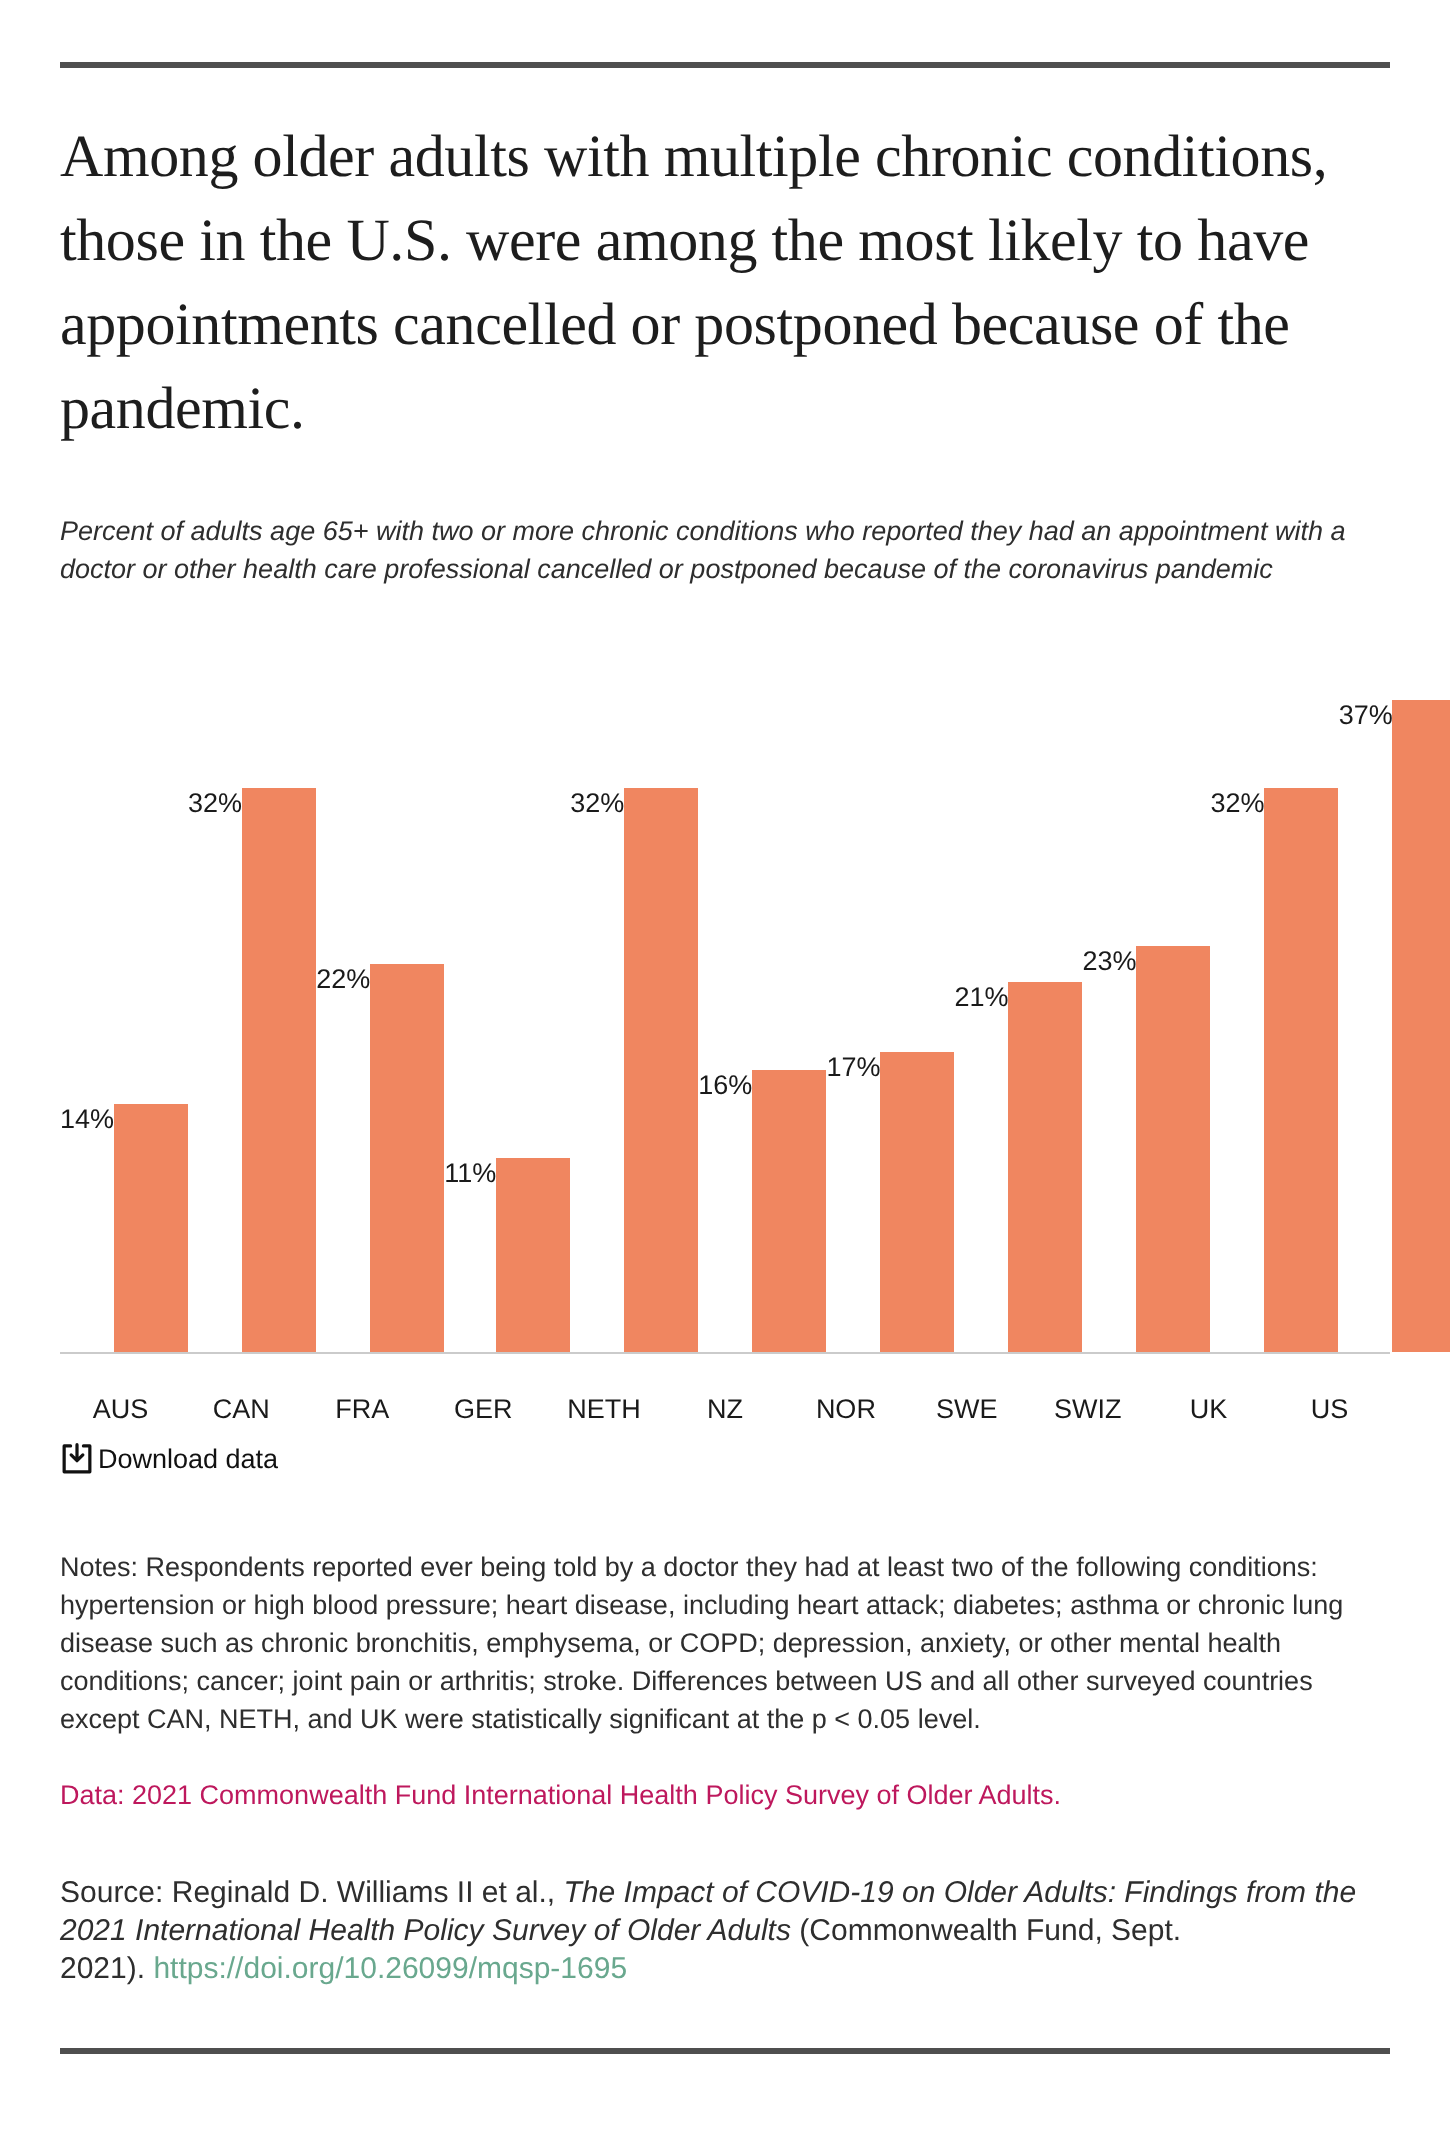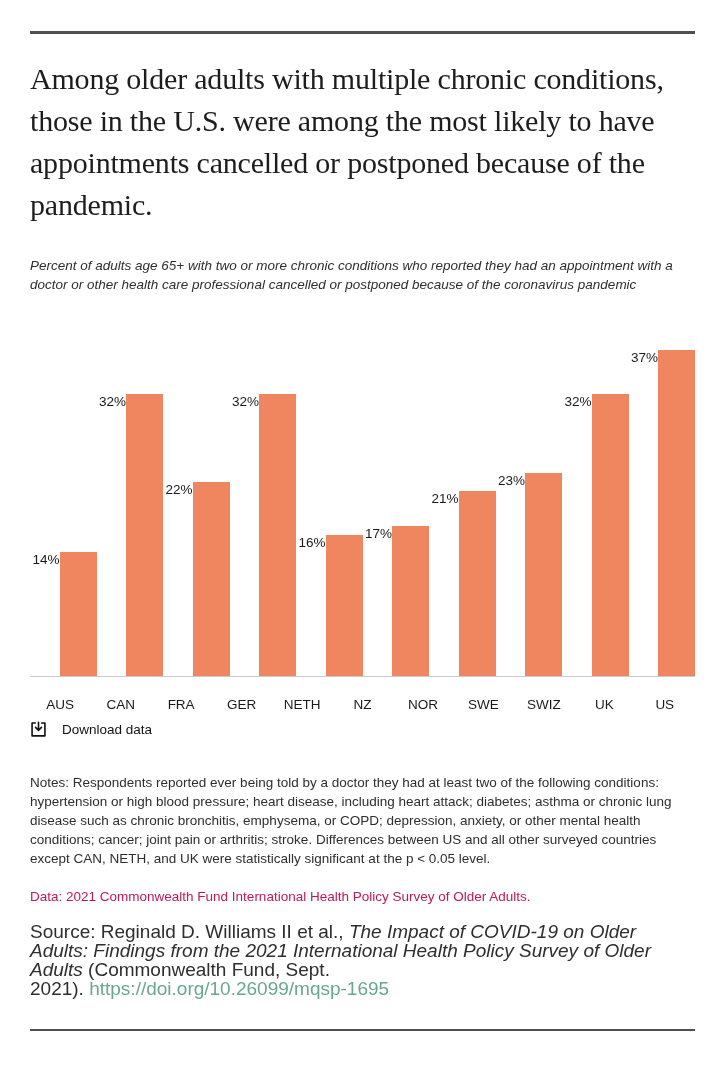--- a/index.html
+++ b/index.html
@@ -65,21 +65,21 @@
     flex: 1 1 0;
     text-align: center;
     padding-top: 20px;
     font-size: 13.5px;
     color: #1a1a1a;
   }
   .download {
     margin-top: 9px;
     display: inline-flex;
     align-items: center;
-    gap: 15px;
+    gap: 2px;
     font-size: 13.5px;
     color: #111111;
     cursor: pointer;
     background: none;
     border: none;
     font-family: "Liberation Sans", sans-serif;
   }
   .download svg { display: block; }
   p.notes {
     margin-top: 31px;
@@ -87,22 +87,22 @@
     line-height: 19.2px;
     color: #2e2e2e;
   }
   p.data-note {
     margin-top: 18px;
     font-size: 13.5px;
     line-height: 19.2px;
     color: #be185d;
   }
   p.source {
-    margin-top: 16px;
-    font-size: 19px;
+    margin-top: 30px;
+    font-size: 15px;
     line-height: 19.2px;
     color: #2e2e2e;
   }
   p.source em { font-style: italic; }
   a.doi-link {
     color: #69a88e;
     text-decoration: none;
     text-align: center;
   }
 </style>
@@ -123,20 +123,24 @@
           <div class="val">14%</div>
           <div class="bar" style="height: 123.2px; background: rgb(240, 134, 96);"></div>
         </div>
         <div class="col">
           <div class="val">32%</div>
           <div class="bar" style="height: 281.6px; background: rgb(240, 134, 96);"></div>
         </div>
         <div class="col">
           <div class="val">22%</div>
           <div class="bar" style="height: 193.6px; background: rgb(240, 134, 96);"></div>
+        </div>
+        <div class="col">
+          <div class="val">11%</div>
+          <div class="bar" style="height: 96.8px; background: rgb(240, 134, 96);"></div>
         </div>
         <div class="col">
           <div class="val">32%</div>
           <div class="bar" style="height: 281.6px; background: rgb(240, 134, 96);"></div>
         </div>
         <div class="col">
           <div class="val">16%</div>
           <div class="bar" style="height: 140.8px; background: rgb(240, 134, 96);"></div>
         </div>
         <div class="col">

